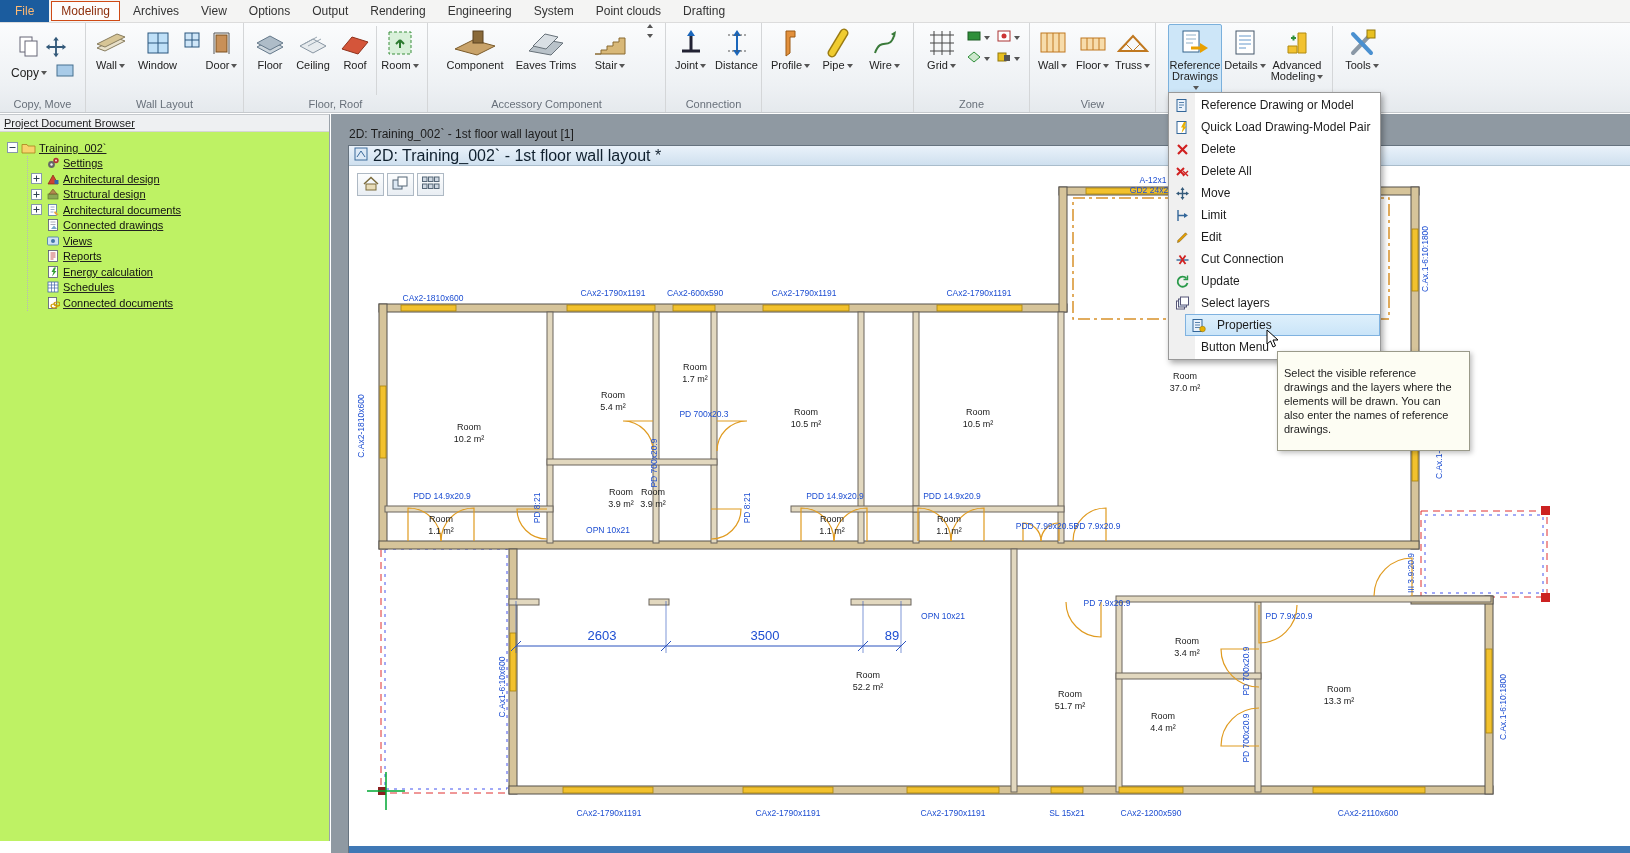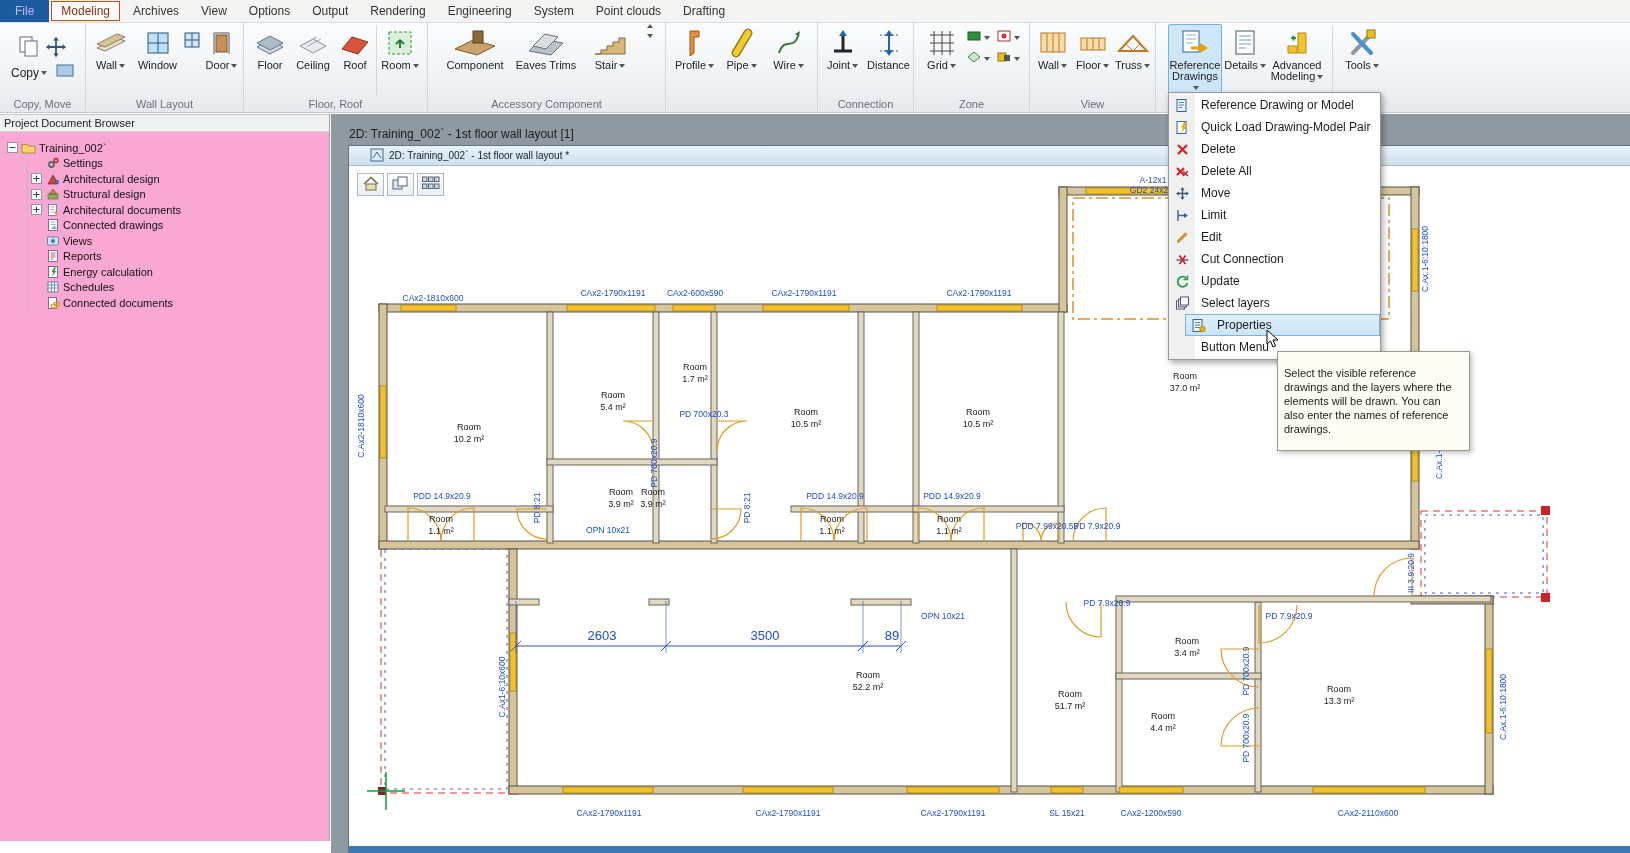--- a/index.html
+++ b/index.html
@@ -2,53 +2,53 @@
 <html><head>
 <meta charset="utf-8">
 <style>
   * { box-sizing: border-box; margin: 0; padding: 0; }
   html,body { width:1630px; height:853px; overflow:hidden; }
   body { font-family:"Liberation Sans",sans-serif; font-size:12px; background:#fff; position:relative; color:#222; }
 
   
   .menubar { position:absolute; top:0; left:0; right:0; height:23px; background:#f4f4f3; border-bottom:1px solid #dcdcdc; display:flex; align-items:stretch; }
   .menu-item { padding:0 11px; display:flex; align-items:center; color:#333; }
-  .menu-item.file { background:#1b5c9e; color:#c4b5fd; padding:0 15px; }
+  .menu-item.file { background:#1b5c9e; color:#fdba74; padding:0 15px; }
   .menu-item.active { background:#fdfdfd; border:1px solid #cf4a15; color:#8d2f0c; margin:1px 2px; padding:0 9px; }
 
   
   .ribbon { position:absolute; top:23px; left:0; right:0; height:90px; background:linear-gradient(#fbfcfd,#eef1f4 70%,#e5e9ed); border-bottom:1px solid #c5c9cd; display:flex; }
   .rgroup { display:flex; flex-direction:column; border-right:1px solid #d4d6d8; padding:1px 1px 0 1px; }
   .rgroup-body { flex:1; display:flex; align-items:flex-start; justify-content:center; }
   .rgroup-label { height:15px; text-align:center; font-size:11px; color:#68707a; line-height:14px; white-space:nowrap; overflow:hidden; }
   .rbtn { display:flex; flex-direction:column; align-items:center; padding-top:2px; border:1px solid transparent; border-radius:2px; }
   .rbtn .ric { height:32px; display:flex; align-items:center; justify-content:center; }
   .rbtn .lbl { font-size:11px; color:#222; text-align:center; line-height:11px; margin-top:1px; }
   .rbtn.active { background:#cde6f8; border:1px solid #7ab0dc; }
   .caret { display:inline-block; width:0; height:0; border-left:3px solid transparent; border-right:3px solid transparent; border-top:4px solid #555; vertical-align:middle; margin-left:2px; }
   .sbtn { width:27px; height:24px; display:flex; align-items:center; justify-content:center; }
   .subdiv { width:1px; background:#d4d6d8; margin:2px 1px; align-self:stretch; }
   .minigrid { display:grid; grid-template-columns:30px 30px; grid-auto-rows:21px; margin-top:3px; }
   .mini { display:flex; align-items:center; justify-content:center; gap:1px; }
   .overflow-col { display:flex; flex-direction:column; justify-content:center; gap:6px; width:15px; align-items:center; }
 
   
-  .sidebar { position:absolute; top:114px; left:0; width:330px; bottom:12px; background:#f9a8d4; border-right:1px solid #9aa2aa; border-top:1px solid #c5c9cd; }
+  .sidebar { position:absolute; top:114px; left:0; width:330px; bottom:12px; background:#bef264; border-right:1px solid #9aa2aa; border-top:1px solid #c5c9cd;text-decoration:underline; }
   .sidebar-header { height:17px; background:#eef0f2; border-bottom:1px solid #d6d6d6; font-size:11px; color:#222; padding-left:4px; line-height:16px; }
   .tree { padding:8px 0 0 6px; font-size:11px; color:#111; }
   .tree-row { display:flex; align-items:center; height:15.5px; gap:3px; white-space:nowrap; }
   .tree-children { margin-left:21px; border-left:1px dotted #b8b8b8; padding-left:2px; }
   .exp-slot { width:12px; display:flex; justify-content:center; }
   .ticon { width:15px; display:flex; justify-content:center; }
 
   
   .mdi { position:absolute; top:114px; left:331px; right:0; bottom:0; background:#8f99a2; }
   .outer-title { position:absolute; top:13px; left:18px; font-size:12px; color:#1c1c1c; white-space:nowrap; }
   .doc-window { position:absolute; left:17px; top:31px; right:0; bottom:0; background:#fff; border:1px solid #66737f; border-right:none; border-bottom:none; }
-  .doc-titlebar { height:20px; background:linear-gradient(#eaf2fa,#cfe0ef); display:flex; align-items:center; gap:5px; padding-left:21px; font-size:10px; color:#10202e; border-bottom:1px solid #a9bccb; }
+  .doc-titlebar { height:20px; background:linear-gradient(#eaf2fa,#cfe0ef); display:flex; align-items:center; gap:5px; padding-left:5px; font-size:16px; color:#10202e; border-bottom:1px solid #a9bccb; }
   .canvas { position:absolute; top:21px; left:0; right:0; bottom:7px; background:#fff; overflow:hidden; }
   .doc-bottombar { position:absolute; left:0; right:0; bottom:0; height:7px; background:#3f78b5; }
   .canvas-toolbar { position:absolute; top:6px; left:8px; display:flex; gap:3px; z-index:5; }
   .cbtn { width:27px; height:23px; background:linear-gradient(#fcfdfe,#e9eef3); border:1px solid #aeb9c4; display:flex; align-items:center; justify-content:center; }
   .plan-svg { position:absolute; top:0; left:0; }
   svg text { font-family:"Liberation Sans",sans-serif; }
   .t-blue { fill:#1d4ed2; font-size:8.5px; text-anchor:middle; }
   .t-blue-lg { fill:#1d4ed2; font-size:13px; text-anchor:middle; }
   .t-blk { fill:#1a1a1a; font-size:9px; text-anchor:middle; }
 
@@ -224,52 +224,20 @@
         <span class="lbl"><span>Stair</span><span class="caret"></span></span>
       </div>
       <div class="overflow-col">
         <span class="caret" style="transform:rotate(180deg)"></span>
         <span class="caret"></span>
       </div>
     </div>
     <div class="rgroup-label">Accessory Component</div>
   </div>
 
-  <div class="rgroup" style="width:152px">
-    <div class="rgroup-body">
-      <div class="rbtn" style="width:48px">
-        <span class="ric">
-            <svg width="24" height="30">
-              <path d="M7 3 h9 v6 h-5 v16 l-4 3 Z" fill="#e2903c" stroke="#9c5a14"></path>
-            </svg>
-          </span>
-        <span class="lbl"><span>Profile</span><span class="caret"></span></span>
-      </div>
-      <div class="rbtn" style="width:46px">
-        <span class="ric">
-            <svg width="24" height="30">
-              <path d="M6 25 L18 5" stroke="#9a7a10" stroke-width="9" stroke-linecap="round"></path>
-              <path d="M6 25 L18 5" stroke="#f0cc30" stroke-width="6" stroke-linecap="round"></path>
-            </svg>
-          </span>
-        <span class="lbl"><span>Pipe</span><span class="caret"></span></span>
-      </div>
-      <div class="rbtn" style="width:48px">
-        <span class="ric">
-            <svg width="28" height="30">
-              <path d="M4 25 C 10 8, 18 23, 23 8" fill="none" stroke="#3a7a3a" stroke-width="2"></path>
-              <path d="M25 3 l-5 3 4 3 Z" fill="#3a7a3a"></path>
-            </svg>
-          </span>
-        <span class="lbl"><span>Wire</span><span class="caret"></span></span>
-      </div>
-    </div>
-    <div class="rgroup-label"></div>
-  </div>
-
   <div class="rgroup" style="width:96px">
     <div class="rgroup-body">
       <div class="rbtn" style="width:46px">
         <span class="ric">
             <svg width="28" height="30">
               <path d="M5 23 H23 M14 23 V8" stroke="#223" stroke-width="3"></path>
               <path d="M14 2 l-4 6 h8 Z" fill="#1a66bb"></path>
             </svg>
           </span>
         <span class="lbl"><span>Joint</span><span class="caret"></span></span>
@@ -279,20 +247,52 @@
             <svg width="26" height="30">
               <path d="M13 7 V23" stroke="#1a66bb" stroke-width="2"></path>
               <path d="M13 2 l-4 6 h8 Z M13 28 l-4 -6 h8 Z" fill="#1a66bb"></path>
               <path d="M4 7 H22 M4 23 H22" stroke="#555" stroke-dasharray="2 2"></path>
             </svg>
           </span>
         <span class="lbl"><span>Distance</span></span>
       </div>
     </div>
     <div class="rgroup-label">Connection</div>
+  </div>
+
+  <div class="rgroup" style="width:152px">
+    <div class="rgroup-body">
+      <div class="rbtn" style="width:48px">
+        <span class="ric">
+            <svg width="24" height="30">
+              <path d="M7 3 h9 v6 h-5 v16 l-4 3 Z" fill="#e2903c" stroke="#9c5a14"></path>
+            </svg>
+          </span>
+        <span class="lbl"><span>Profile</span><span class="caret"></span></span>
+      </div>
+      <div class="rbtn" style="width:46px">
+        <span class="ric">
+            <svg width="24" height="30">
+              <path d="M6 25 L18 5" stroke="#9a7a10" stroke-width="9" stroke-linecap="round"></path>
+              <path d="M6 25 L18 5" stroke="#f0cc30" stroke-width="6" stroke-linecap="round"></path>
+            </svg>
+          </span>
+        <span class="lbl"><span>Pipe</span><span class="caret"></span></span>
+      </div>
+      <div class="rbtn" style="width:48px">
+        <span class="ric">
+            <svg width="28" height="30">
+              <path d="M4 25 C 10 8, 18 23, 23 8" fill="none" stroke="#3a7a3a" stroke-width="2"></path>
+              <path d="M25 3 l-5 3 4 3 Z" fill="#3a7a3a"></path>
+            </svg>
+          </span>
+        <span class="lbl"><span>Wire</span><span class="caret"></span></span>
+      </div>
+    </div>
+    <div class="rgroup-label"></div>
   </div>
 
   <div class="rgroup" style="width:116px">
     <div class="rgroup-body">
       <div class="rbtn" style="width:44px">
         <span class="ric">
             <svg width="30" height="30">
               <path d="M7 3 V27 M15 3 V27 M23 3 V27 M3 7 H27 M3 15 H27 M3 23 H27" stroke="#444" stroke-width="1"></path>
             </svg>
           </span>

